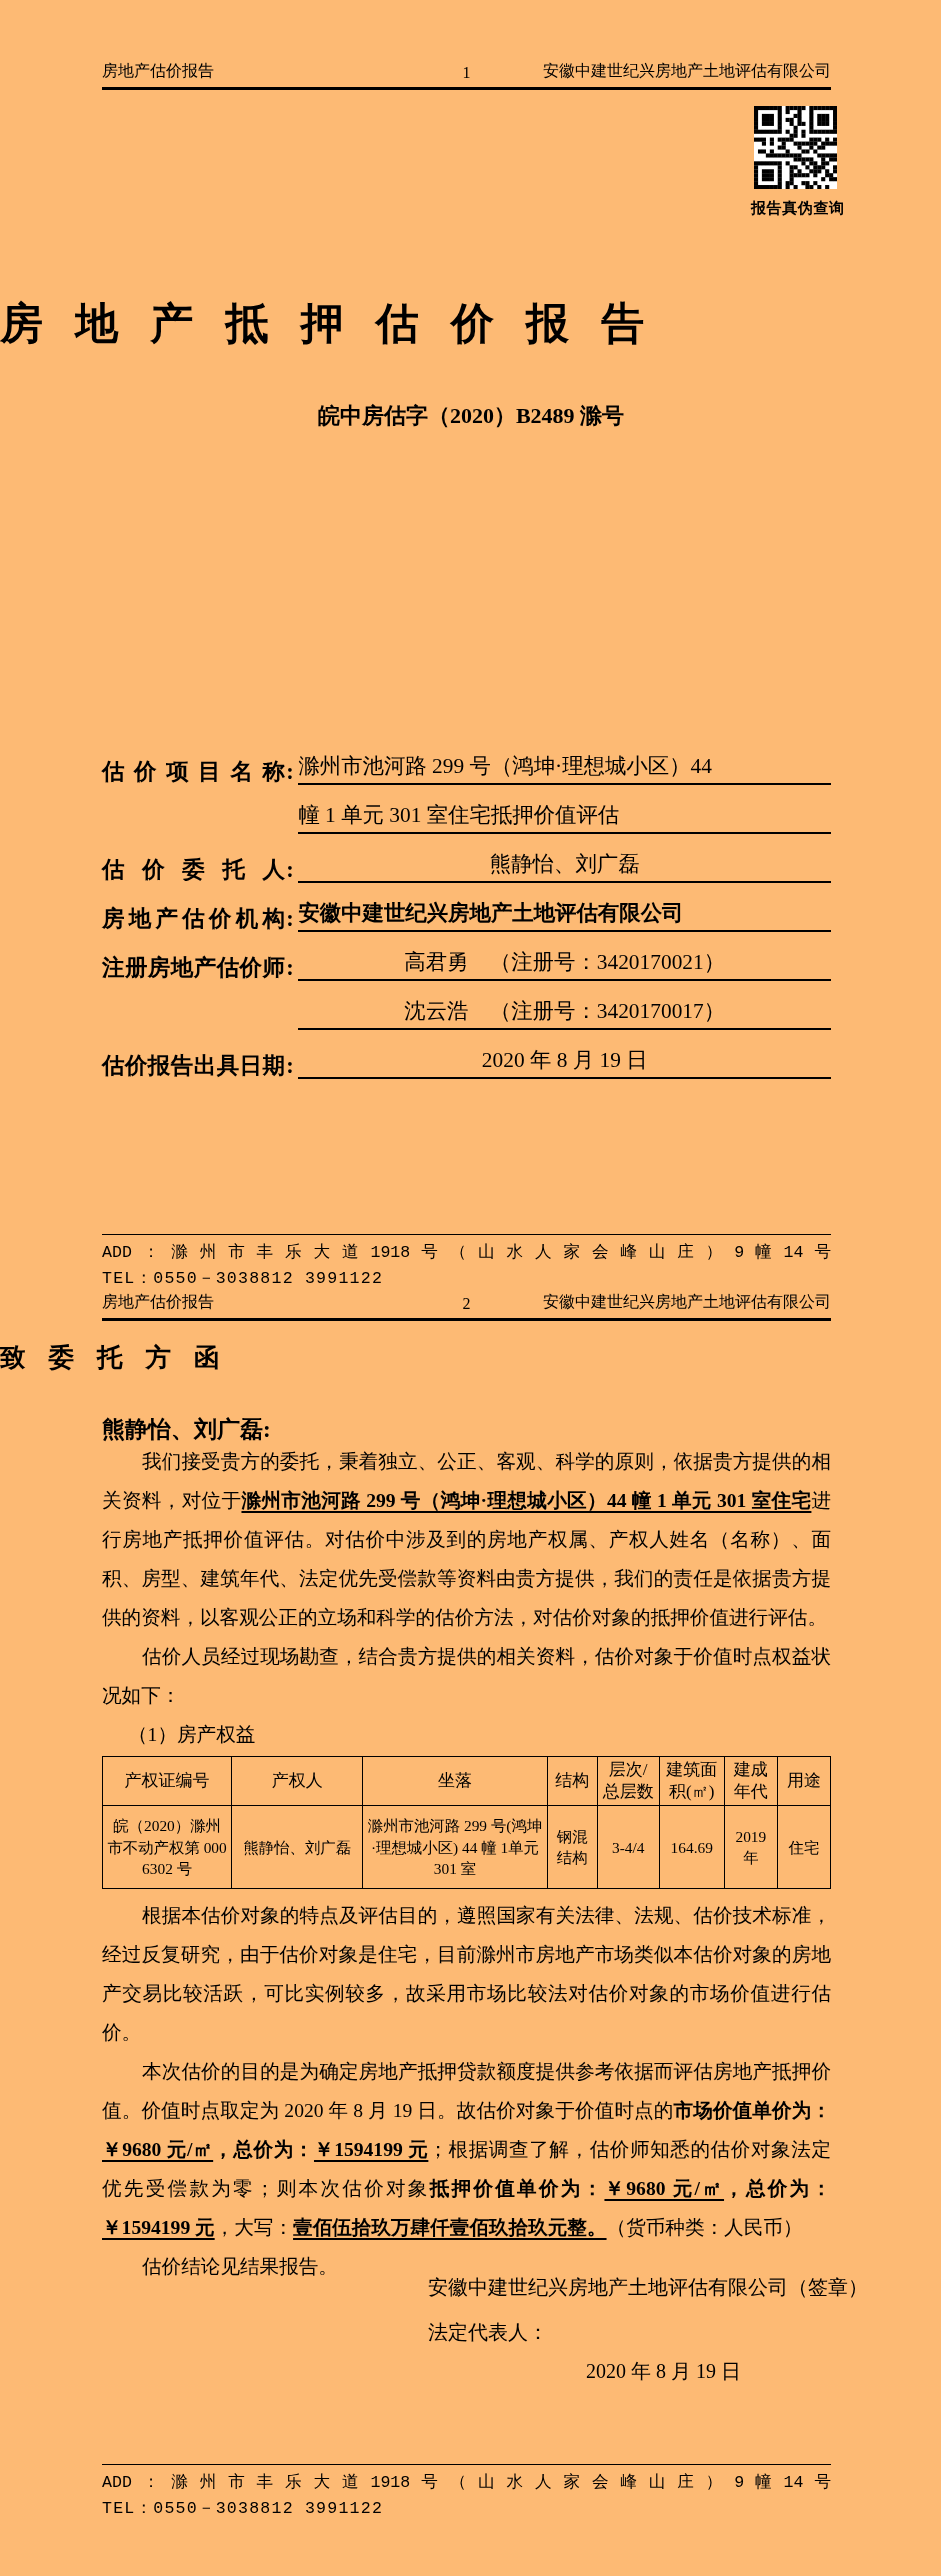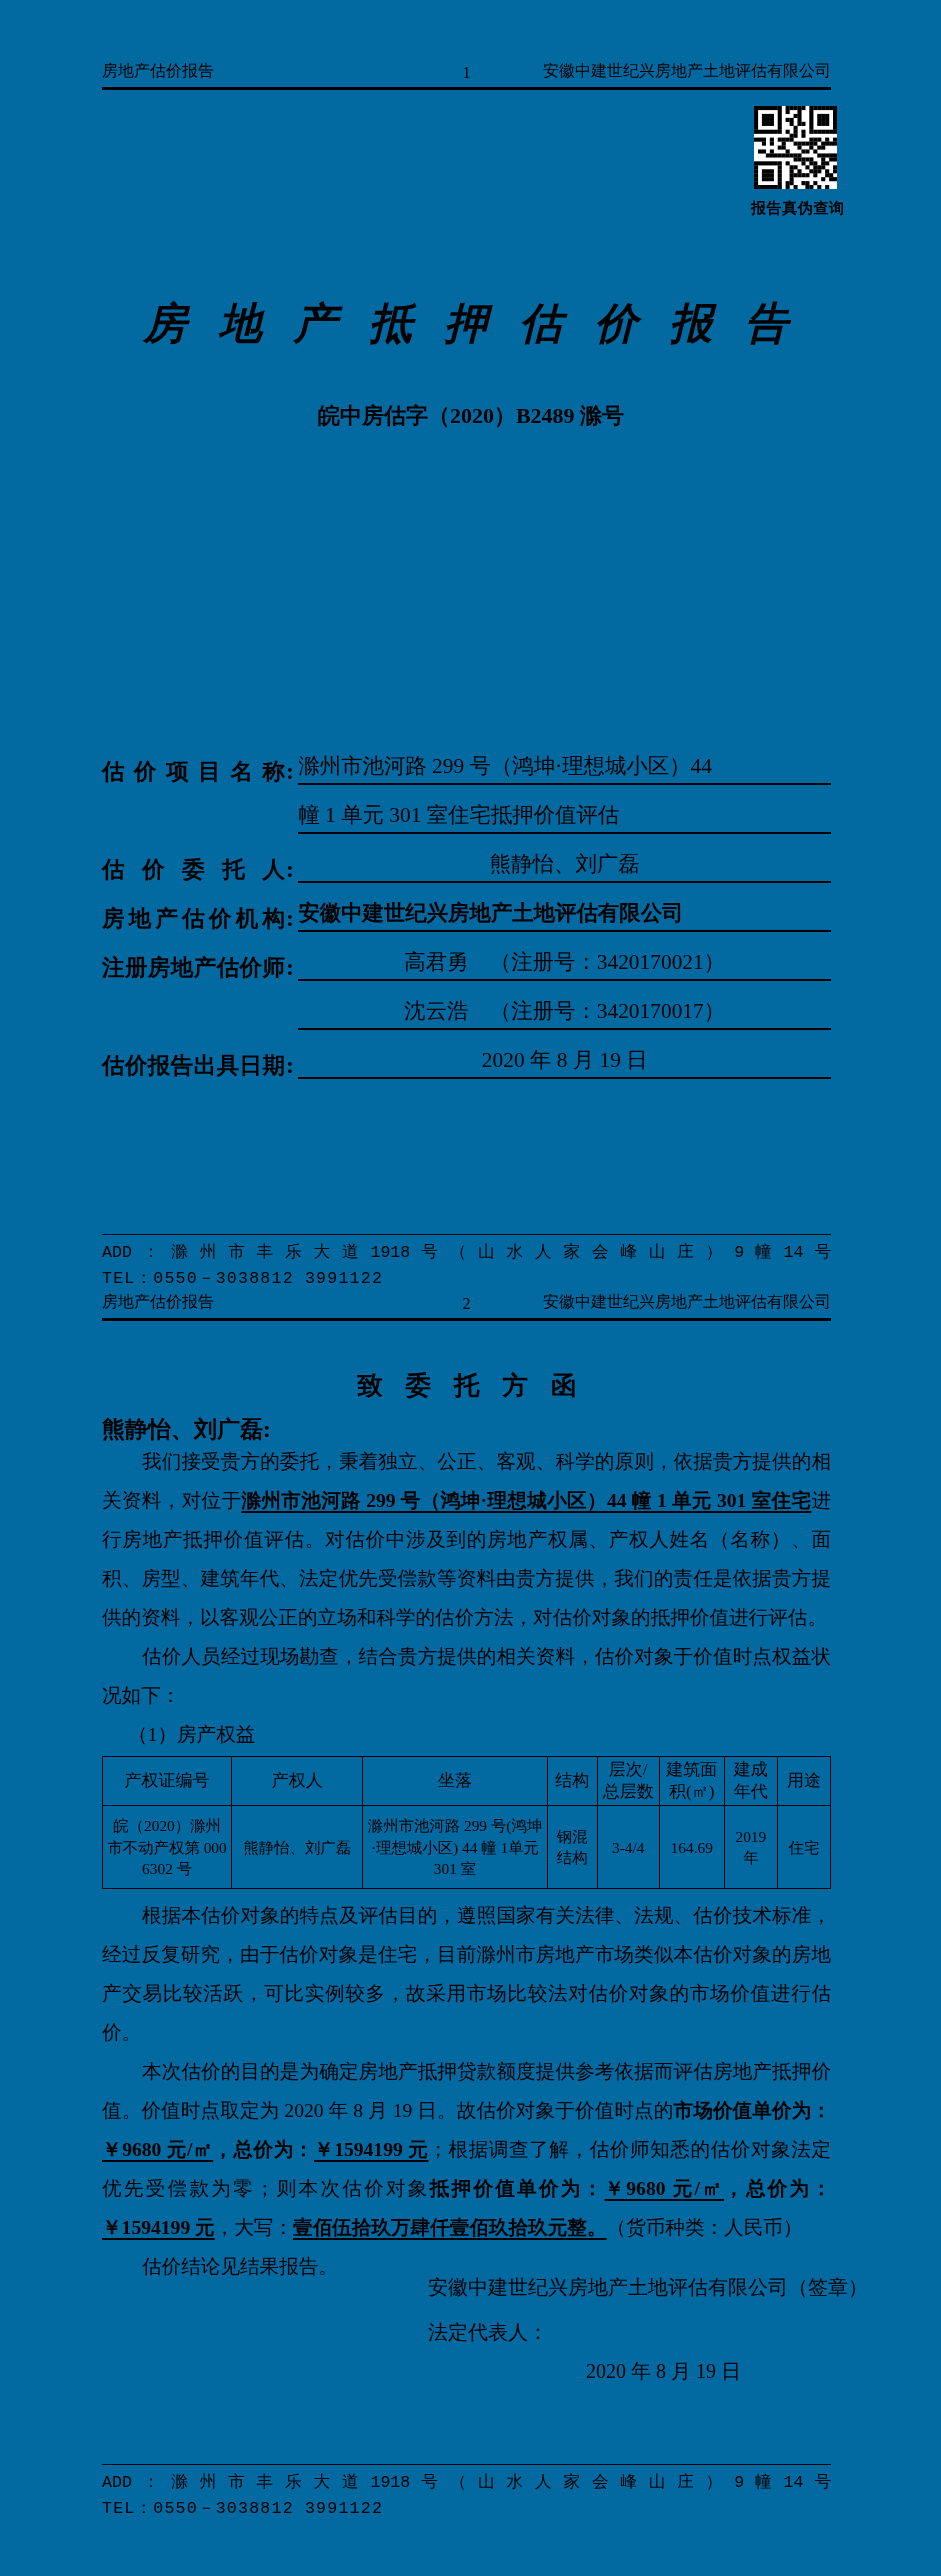--- a/index.html
+++ b/index.html
@@ -1,34 +1,34 @@
 <!DOCTYPE html>
 <html style="font-size:9.5px"><head>
 <meta charset="utf-8">
 <style>
   html,body{margin:0;padding:0;background:#fff;}
-  .canvas{position:relative;width:942px;height:2576px;background:#0369a1;color:#000;
+  .canvas{position:relative;width:942px;height:2576px;background:#fdba74;color:#000;
           font-family:"Liberation Serif","DejaVu Serif",serif;overflow:hidden;}
 
   
   .pghdr{position:absolute;left:102px;width:729px;display:flex;align-items:flex-end;
          border-bottom:3px solid #000;padding-bottom:4.7px;font-size:16px;}
   .h-left{flex:1;text-align:left;}
   .h-mid{width:47px;text-align:center;}
   .h-right{flex:1;text-align:right;}
 
   
   .qrbox{position:absolute;left:751px;top:106px;width:88px;text-align:right;}
   .qr{width:83px;height:83px;margin:0 auto;}
   .qr svg rect{fill:#000;}
   .qr svg rect.bg{fill:#fff;}
   .qrlabel{margin-top:9.5px;font-weight:bold;font-size:15px;letter-spacing:0.6px;white-space:nowrap;}
 
-  .title{position:absolute;top:295px;left:0;width:100%;margin:0;text-align:center;
-         font-size:43px;font-weight:bold;letter-spacing:10.7px;white-space:nowrap;font-style:italic;}
+  .title{position:absolute;top:295px;left:0;width:100%;margin:0;text-align:left;
+         font-size:43px;font-weight:bold;letter-spacing:10.7px;white-space:nowrap;}
   .docno{position:absolute;top:401px;left:0;width:100%;text-align:center;
          font-size:22px;font-weight:bold;}
 
   
   .form{position:absolute;top:736px;left:102px;width:729px;}
   .frow{display:flex;align-items:flex-end;height:49px;}
   .flabel{width:183px;font-size:22.5px;font-weight:bold;text-align:justify;text-align-last:justify;
           line-height:1.2;flex:none;}
   .fcolon{font-size:22.5px;font-weight:bold;padding:0 4.7px 0 1.2px;flex:none;}
   .nocolon .fcolon{visibility:hidden;}
@@ -37,22 +37,22 @@
   .fval.center{text-align:center;}
   .fval.boldv{font-weight:bold;}
 
   
   .pgftr{position:absolute;left:102px;width:729px;border-top:1.2px solid #000;padding-top:4.7px;
          font-size:16.6px;font-family:"Liberation Mono","DejaVu Sans Mono",monospace;}
   .addr{text-align:justify;text-align-last:justify;line-height:26px;}
   .tel{line-height:26px;letter-spacing:1.2px;}
 
   
-  .letter-title{position:absolute;top:1340px;left:0;width:100%;text-align:center;
-                font-size:25.5px;font-weight:bold;letter-spacing:8.3px;margin-top:28px;}
+  .letter-title{position:absolute;top:1340px;left:0;width:100%;text-align:left;
+                font-size:25.5px;font-weight:bold;letter-spacing:8.3px;}
   .salutation{position:absolute;top:1414px;left:102px;font-size:23px;font-weight:bold;}
   .flow{position:absolute;top:1442px;left:102px;width:729px;font-size:19.6px;}
   .para{margin:0;text-align:justify;text-indent:40px;line-height:39px;}
   .pt{margin-top:7.1px;}
   .seclabel{padding-left:26px;line-height:39px;}
   .seg-b{font-weight:bold;margin-top:44px;}
   .seg-u{text-decoration:underline;text-decoration-thickness:1.8px;text-underline-offset:4.2px;}
 
   
   .ptable{border-collapse:collapse;width:729px;table-layout:fixed;margin:2.4px 0 3.6px 0;}

